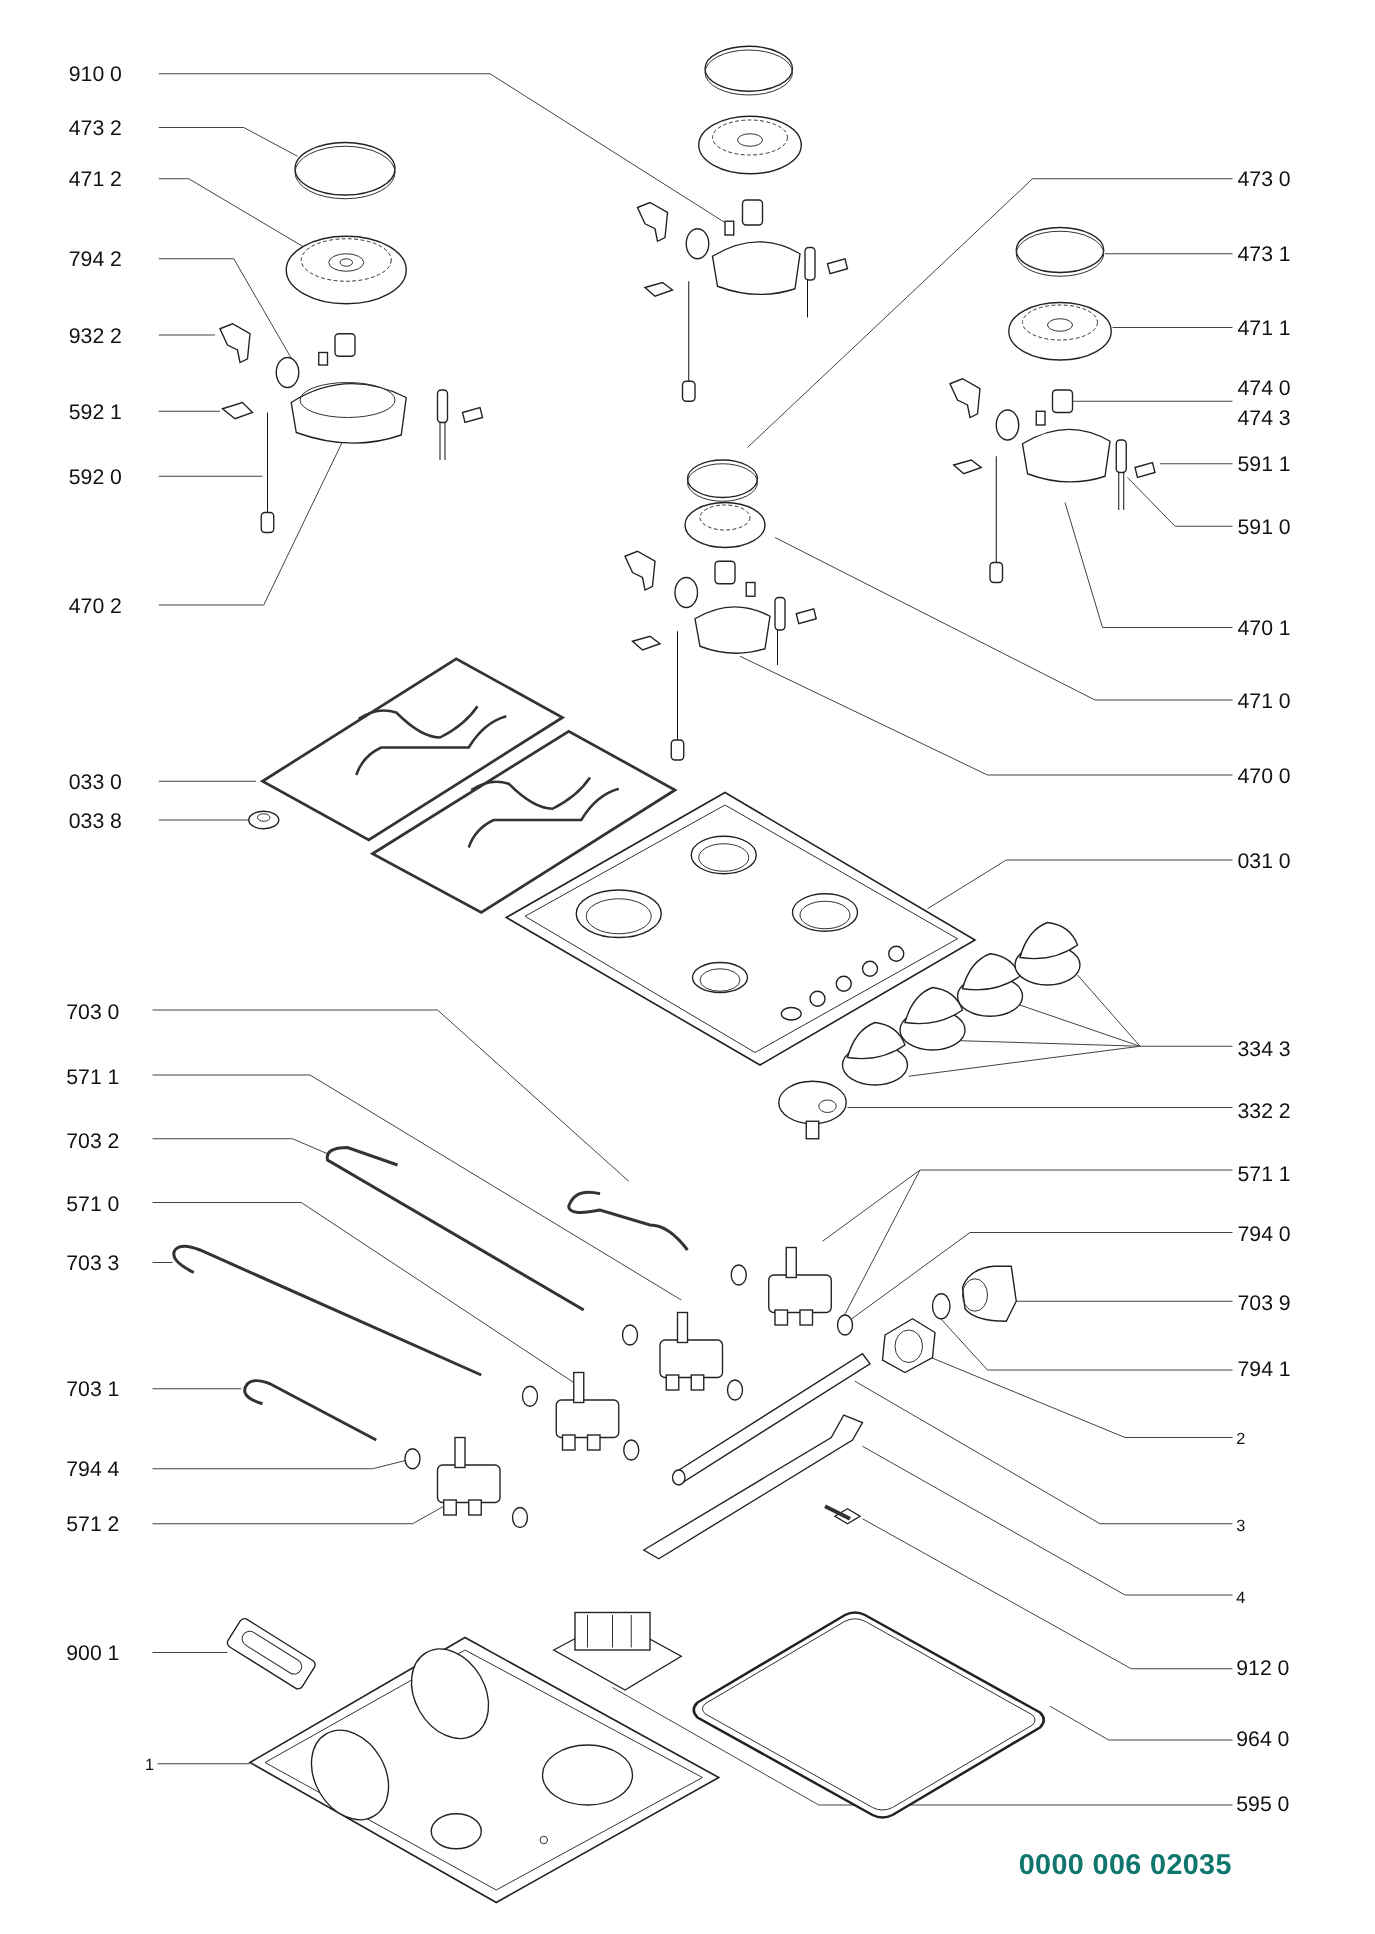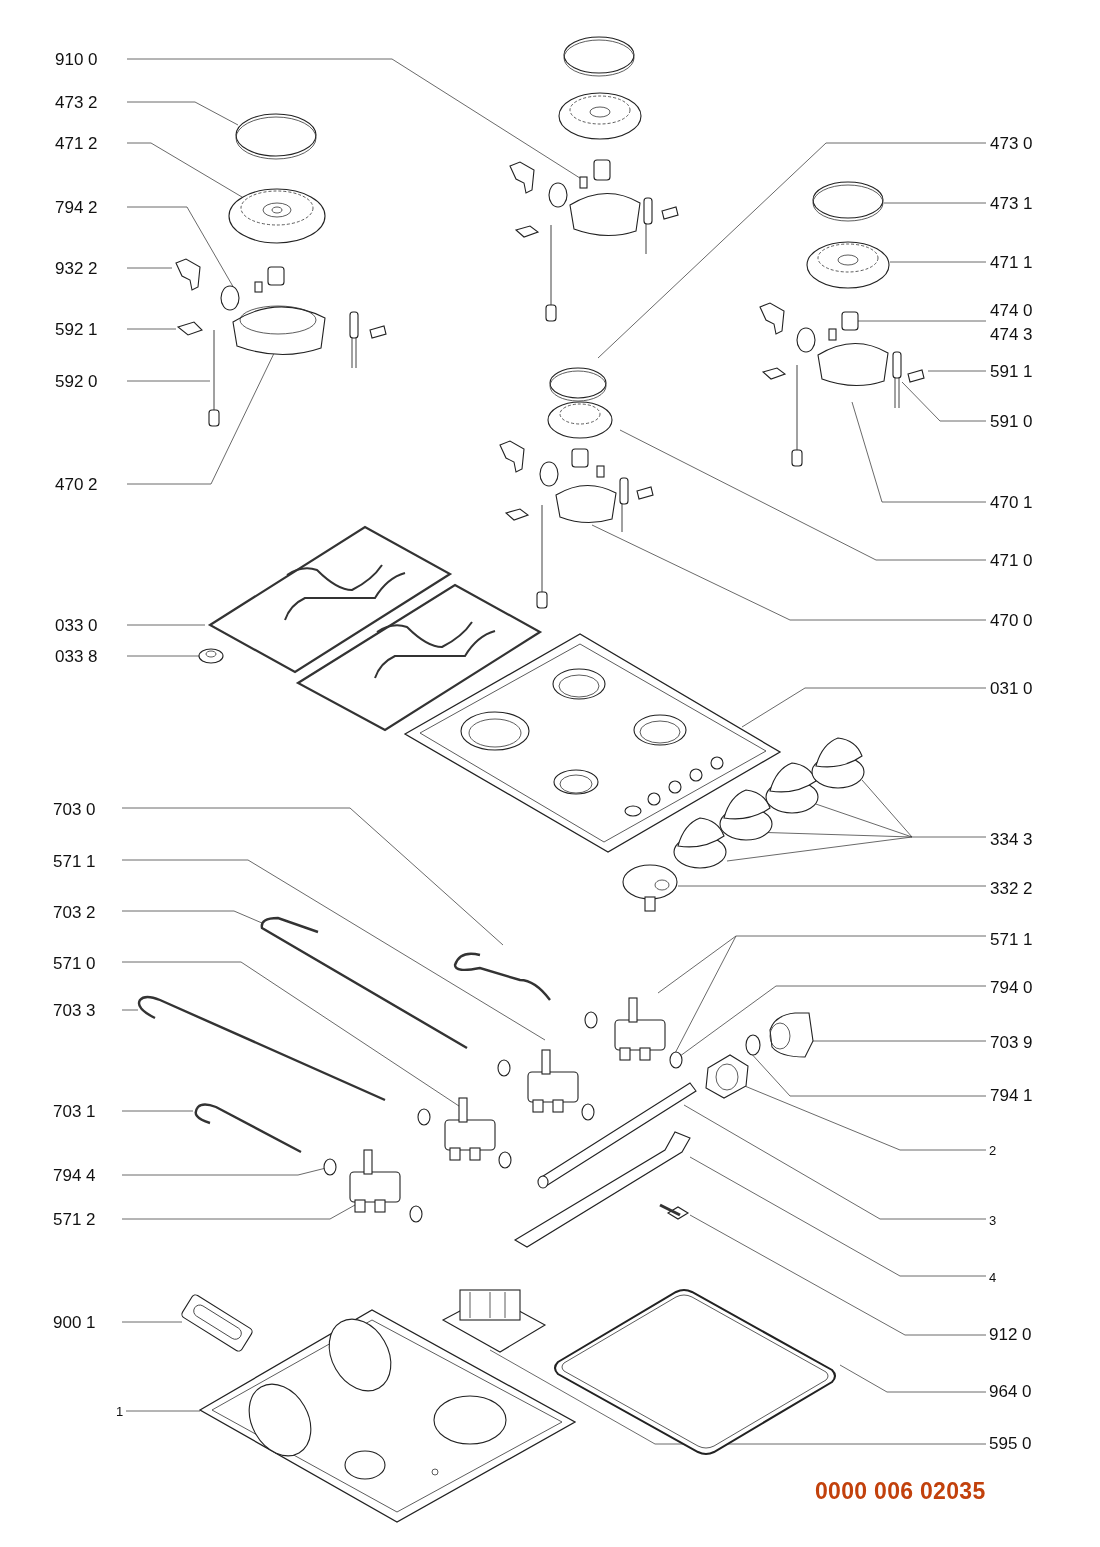--- a/index.html
+++ b/index.html
@@ -1,20 +1,20 @@
 <!DOCTYPE html>
 <html><head>
 <meta charset="utf-8">
 <style>
   html, body { margin: 0; padding: 0; background: #ffffff; }
   body { width: 1100px; height: 1547px; position: relative; overflow: hidden; font-family: "Liberation Sans", sans-serif; }
   #canvas { position: absolute; left: 0; top: 0; width: 1100px; height: 1547px; }
   .lbl { font-family: "Liberation Sans", sans-serif; font-size: 17px; fill: #111; }
   .lbl-small { font-family: "Liberation Sans", sans-serif; font-size: 13px; fill: #111; }
-  .docnum { position: absolute; left: 815px; top: 1478px; font-family: "Liberation Sans", sans-serif; font-weight: bold; font-size: 23px; color: #c2410c; letter-spacing: 0.3px; }
+  .docnum { position: absolute; left: 815px; top: 1478px; font-family: "Liberation Sans", sans-serif; font-weight: bold; font-size: 23px; color: #0f766e; letter-spacing: 0.3px; }
   .part { fill: #fff; stroke: #222; stroke-width: 1.1; }
   .thin { fill: none; stroke: #333; stroke-width: 0.8; }
   .leader { fill: none; stroke: #444; stroke-width: 0.8; }
   .dark { fill: #333; stroke: #111; stroke-width: 0.8; }
 </style>
 </head>
 <body>
 
 <svg id="canvas" viewBox="0 0 1100 1547" xmlns="http://www.w3.org/2000/svg">
 

